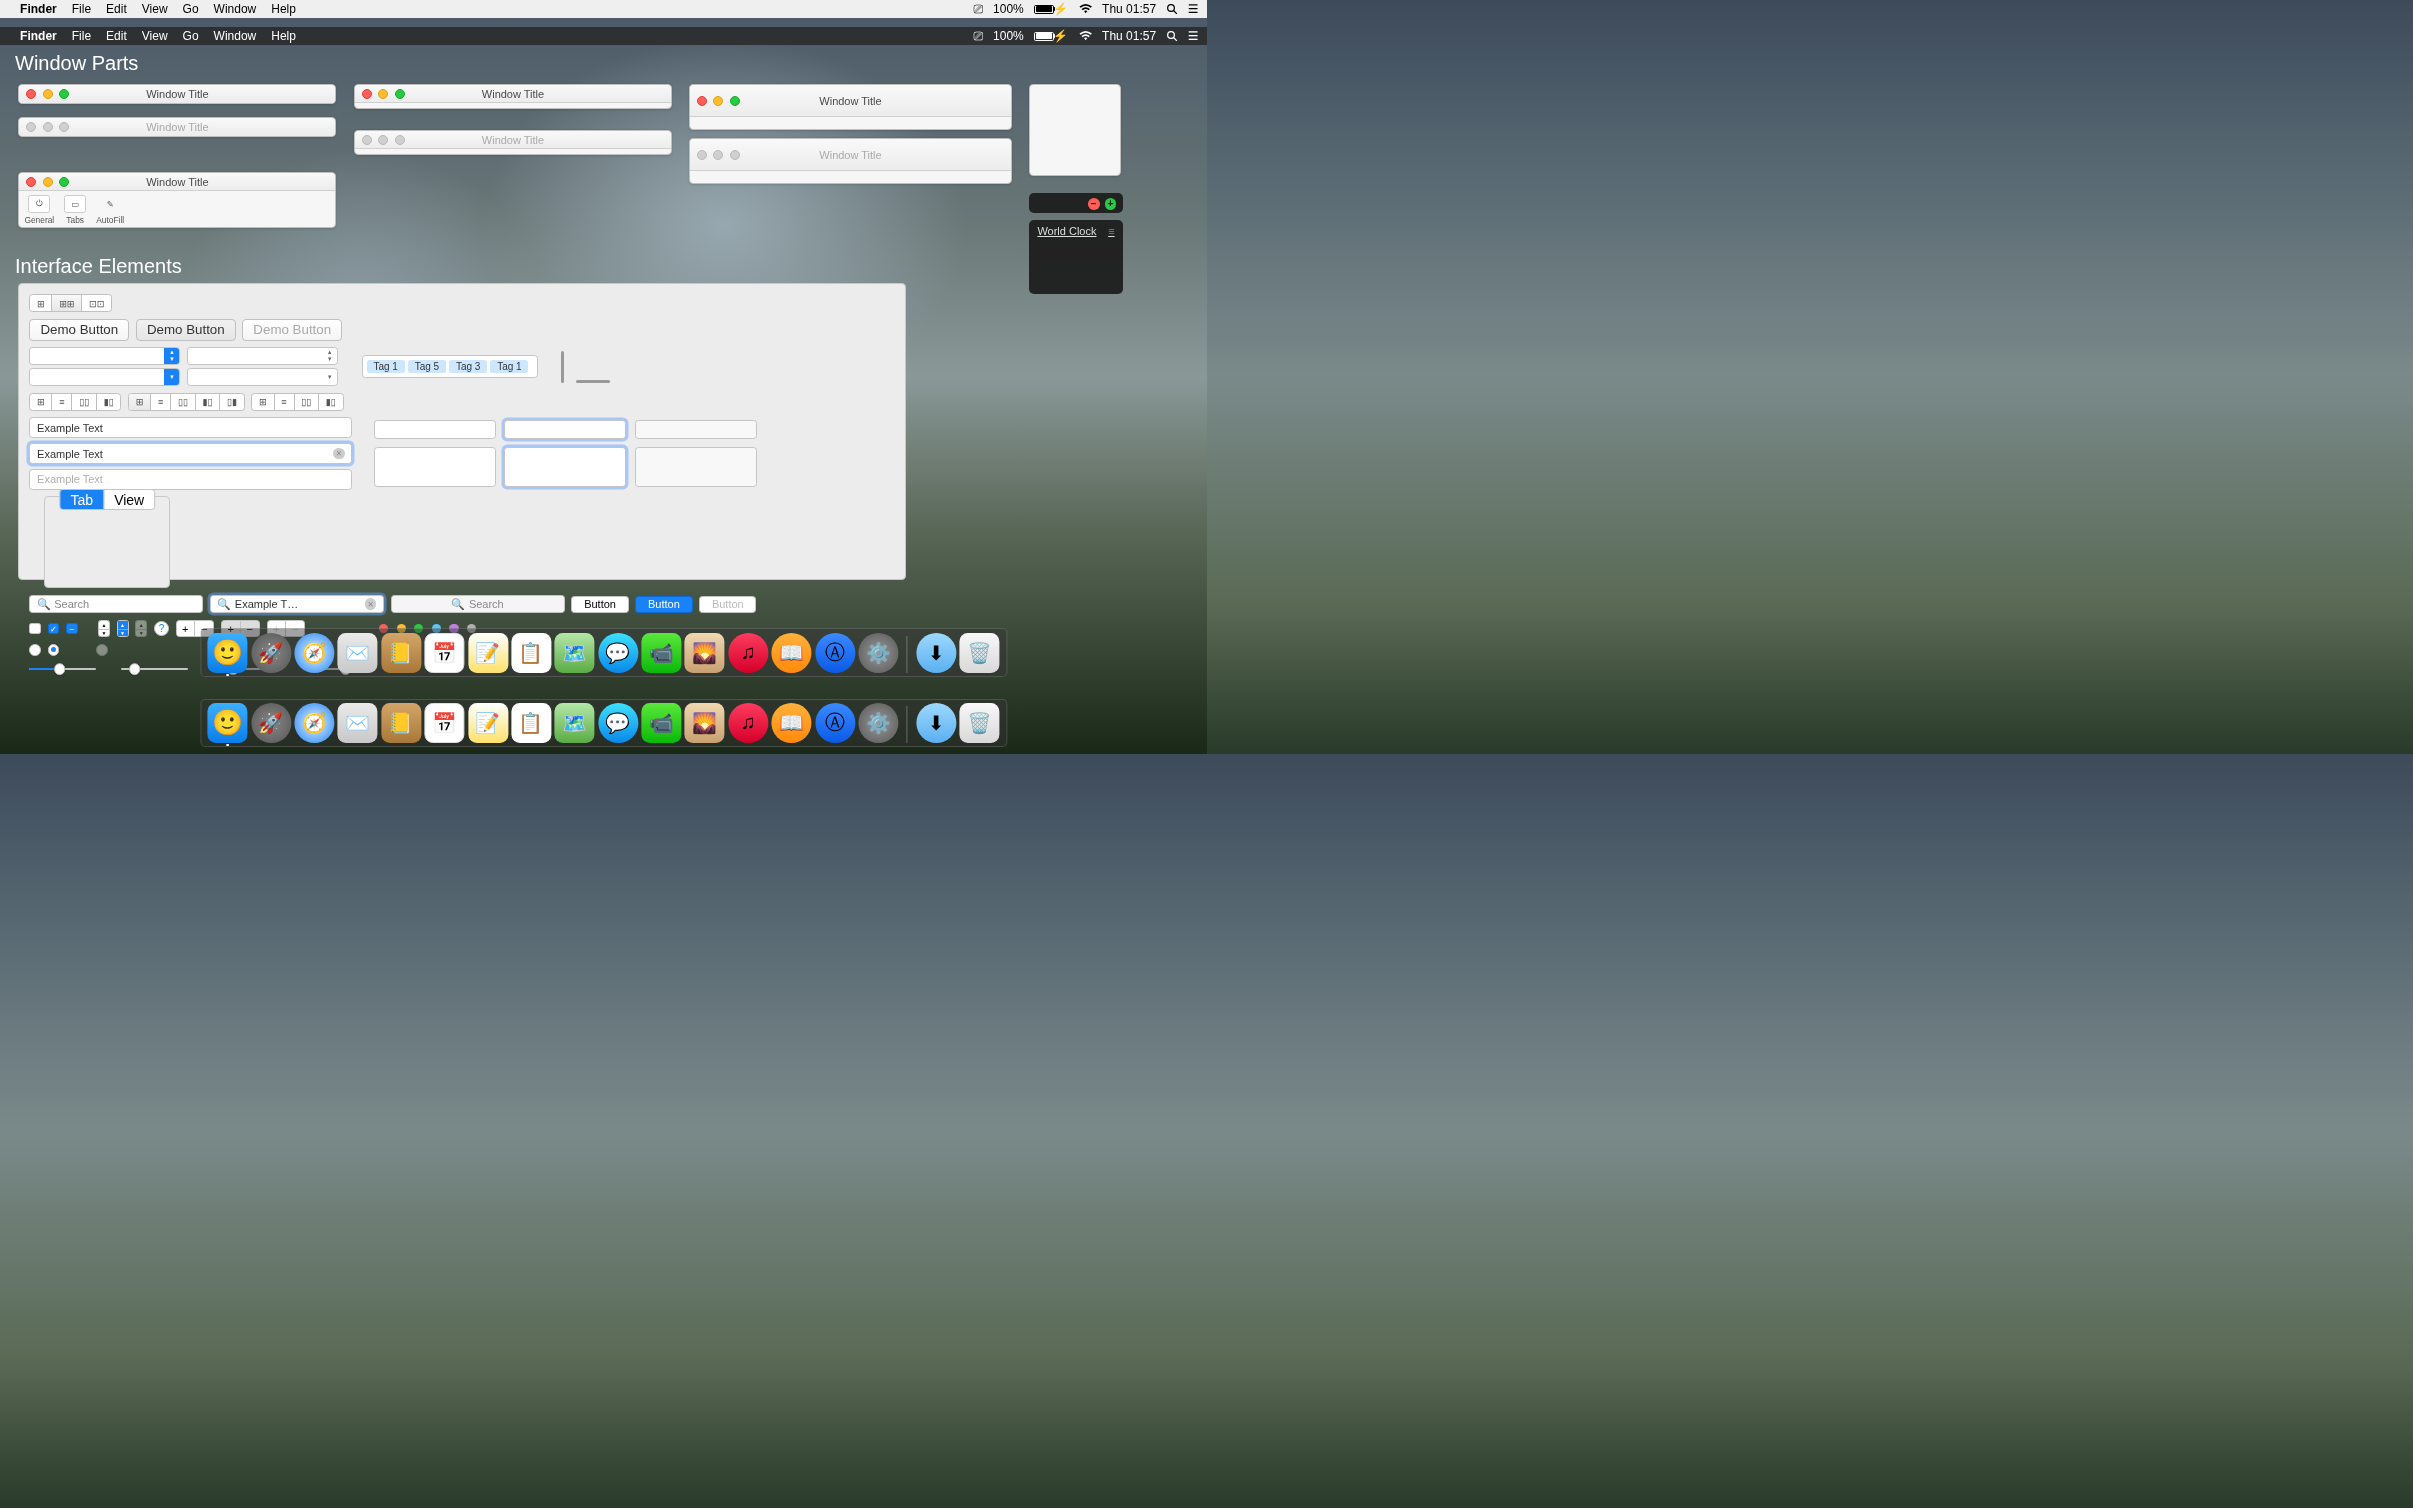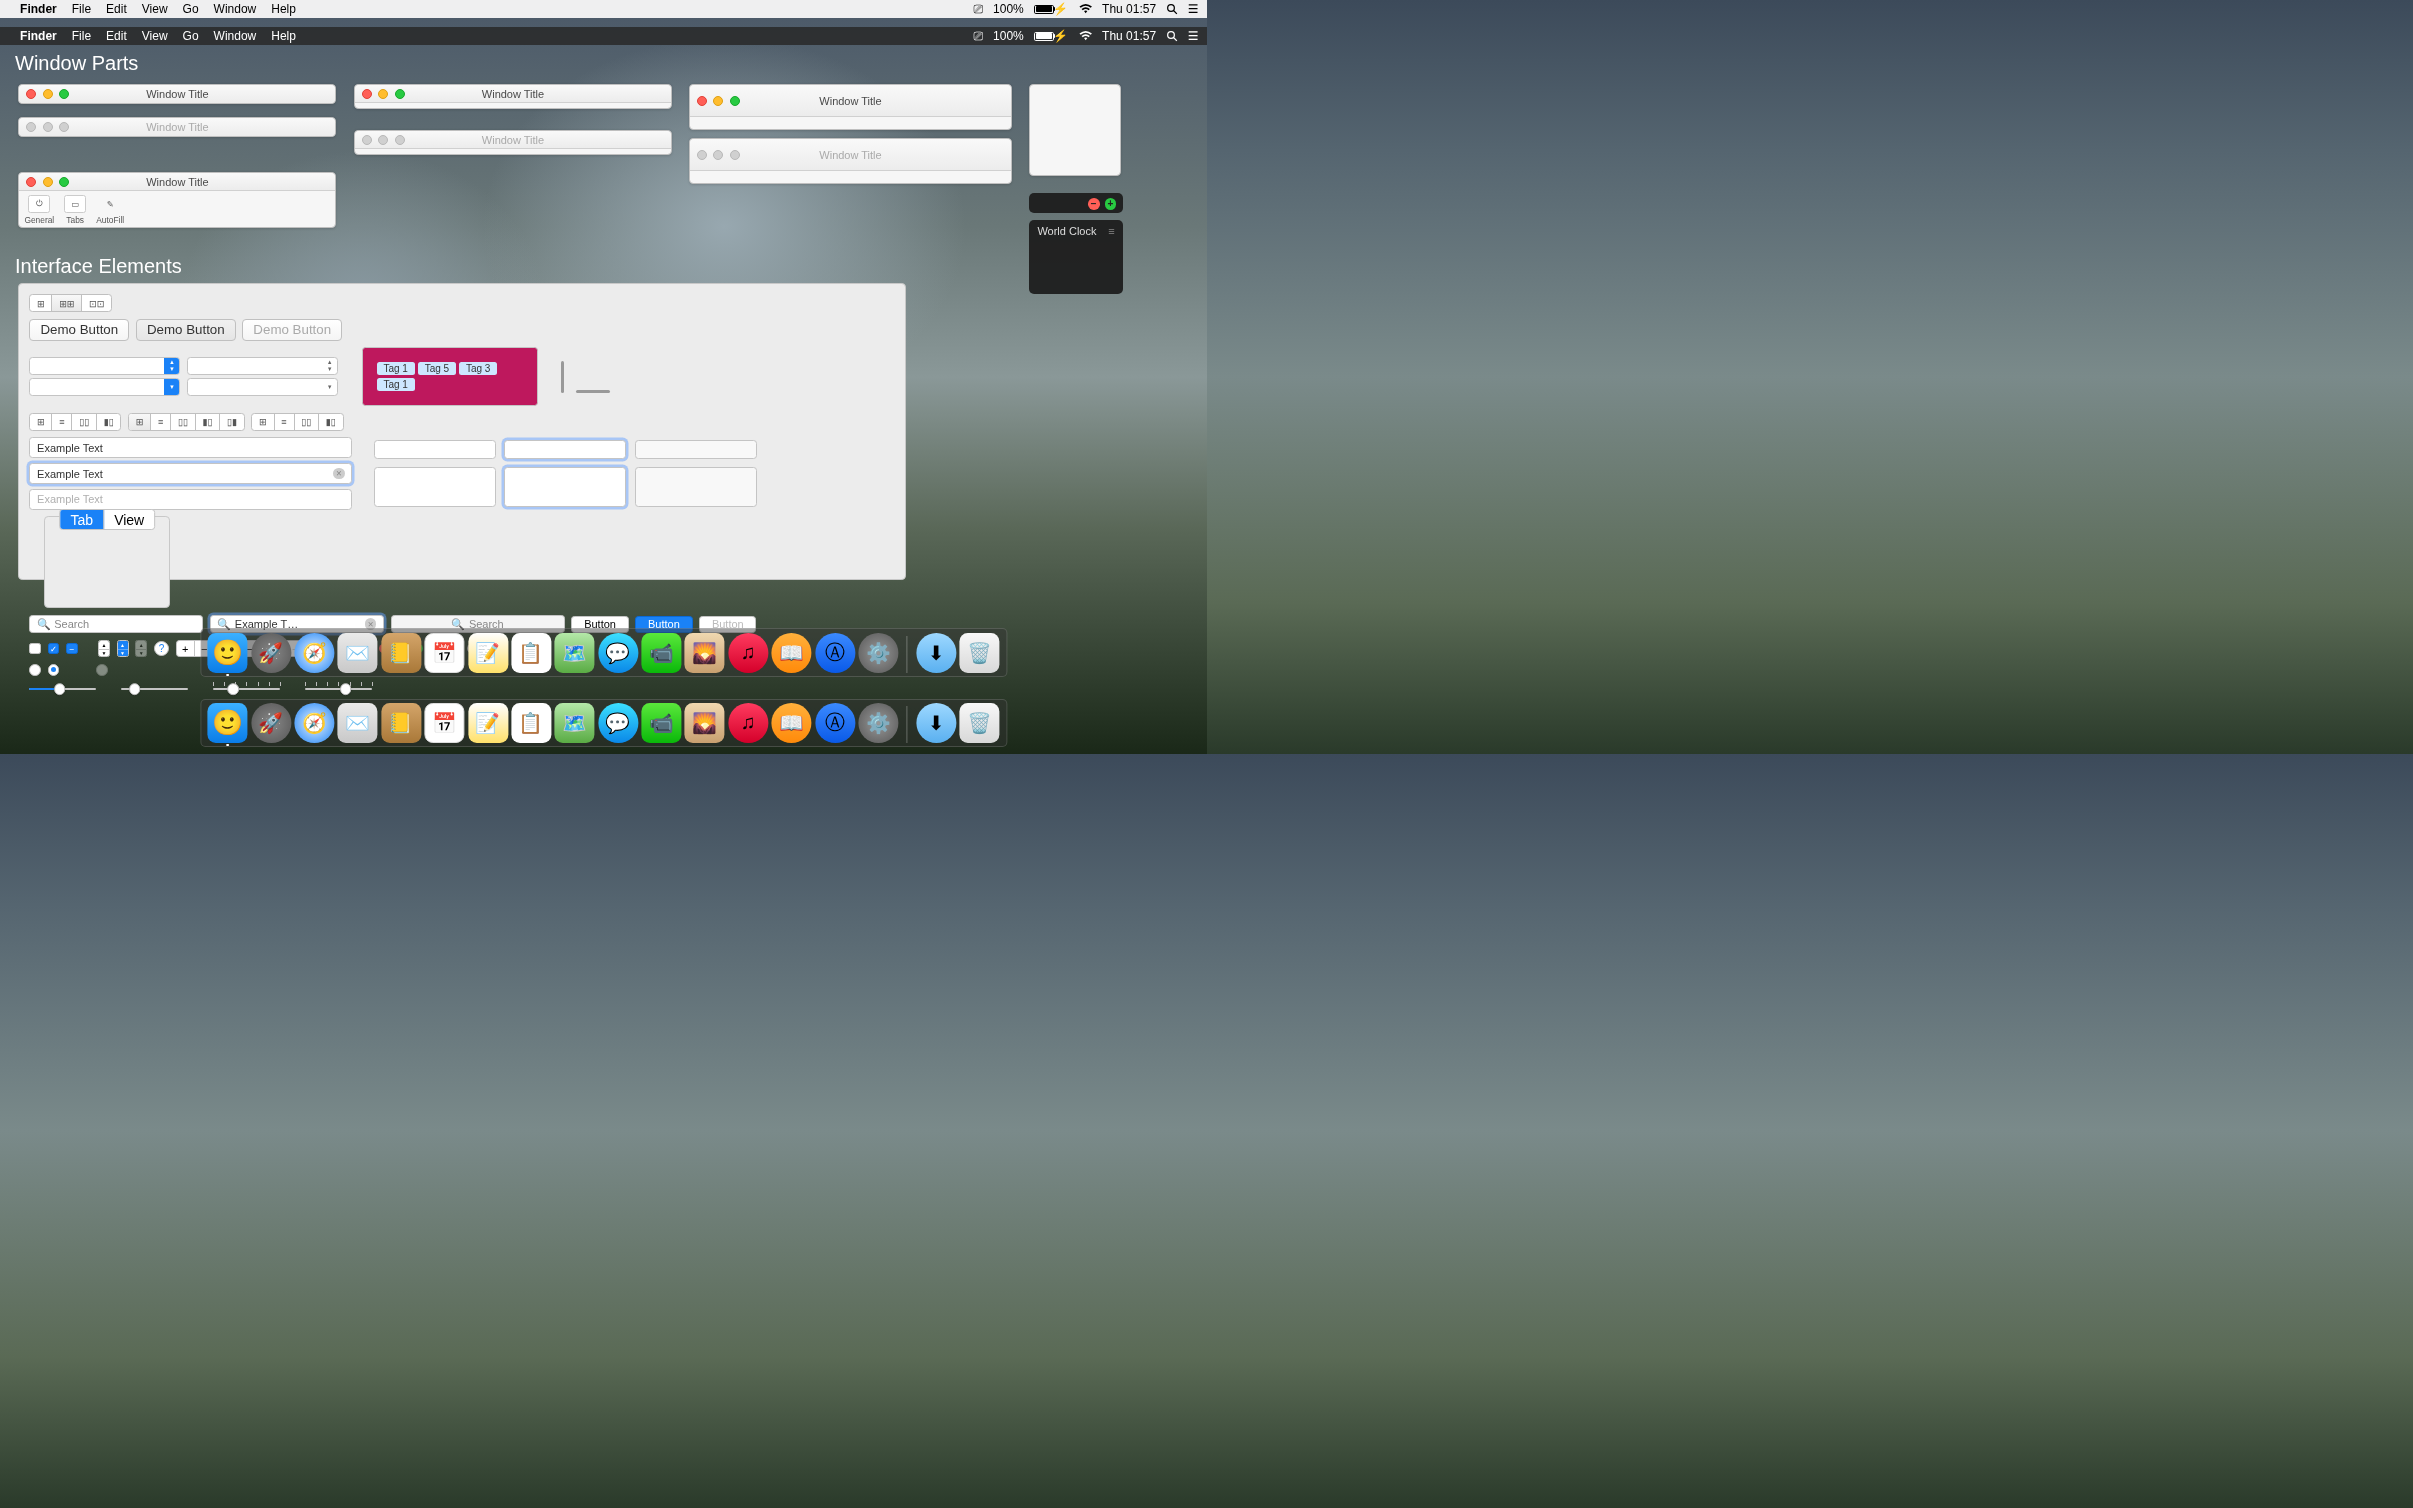--- a/index.html
+++ b/index.html
@@ -65,21 +65,21 @@
 .seg > div { padding:2.5px 6.7px; border-right:0.8px solid #c0c0c0; display:flex; align-items:center; justify-content:center; min-width:20px; font-size:9.2px; color:#555; }
 .seg > div:last-child { border-right:none; }
 .seg .sel { background:linear-gradient(#f8f8f8,#e8e8e8); }
 .btn-push { background:linear-gradient(#ffffff,#f5f5f5); border:0.8px solid #c0c0c0; border-radius:4px; padding:2.5px 10px; color:#333; }
 .btn-push.active { background:linear-gradient(#f0f0f0,#e5e5e5); }
 .btn-push.disabled { color:#aaa; }
 .combo { display:inline-flex; align-items:stretch; border:0.8px solid #c4c4c4; border-radius:3.4px; background:#fff; height:17.6px; min-width:151px; position:relative; }
 .combo .arrow { width:15px; display:flex; align-items:center; justify-content:center; font-size:6.7px; line-height:6.7px;}
 .combo.blue .arrow { background:#1a82f7; color:#fff; border-radius:0 2.5px 2.5px 0; }
 .combo.gray .arrow { color:#666; }
-.tagwell { border:0.8px solid #c4c4c4; background:#be185d; border-radius:3.4px; padding:14px; display:flex; flex-wrap:wrap; gap:3.4px; width:176px; }
+.tagwell { border:0.8px solid #c4c4c4; background:#ffffff; border-radius:3.4px; padding:4px; display:flex; flex-wrap:wrap; gap:3.4px; width:176px; }
 .tag { background:#cde7ff; border-radius:2.5px; padding:0.8px 6.7px; font-size:10px; color:#333; }
 .text-field { border:0.8px solid #c4c4c4; background:#fff; border-radius:3.4px; padding:3.4px 6.7px; width:323px; font-size:11px; color:#333; display:flex; align-items:center; justify-content:space-between; }
 .text-field.focus { box-shadow:0 0 0 2.5px rgba(100,160,255,0.5); }
 .text-field.ph { color:#b0b0b0; }
 .textarea { border:0.8px solid #c4c4c4; background:#fff; border-radius:3.4px; width:122px; }
 .textarea.focus { box-shadow:0 0 0 2.5px rgba(100,160,255,0.5); }
 .textarea.disabled { background:#f8f8f8; }
 .search { border:0.8px solid #c4c4c4; background:#fff; border-radius:3.4px; padding:1.7px 6.7px; display:flex; align-items:center; gap:3.4px; color:#888; font-size:11px; width:174px; height:18.4px;}
 .search.focus { box-shadow:0 0 0 2.5px rgba(100,160,255,0.5); }
 .search.disabled { background:#f5f5f5; }
@@ -297,21 +297,21 @@
       </div>
   </div>
 </div>
 
 <div class="widget-dark" style="top:193px;right:84px;width:94px;height:20px;">
   <div class="dots">
       <div class="wd minus">−</div>
       <div class="wd plus">+</div>
     </div>
 </div>
-<div class="widget-dark" style="top:220px;right:84px;width:94px;height:74px;">
+<div class="widget-dark" style="top:220px;right:84px;width:94px;height:74px;text-decoration:underline;">
   <div class="hdr">
       <span>World Clock</span>
       <span style="color:#888">≡</span>
     </div>
 </div>
 
 <div class="panel" style="top:283px;left:18.4px;width:888px;height:297px;">
 
   <div class="row">
     <div class="seg">

